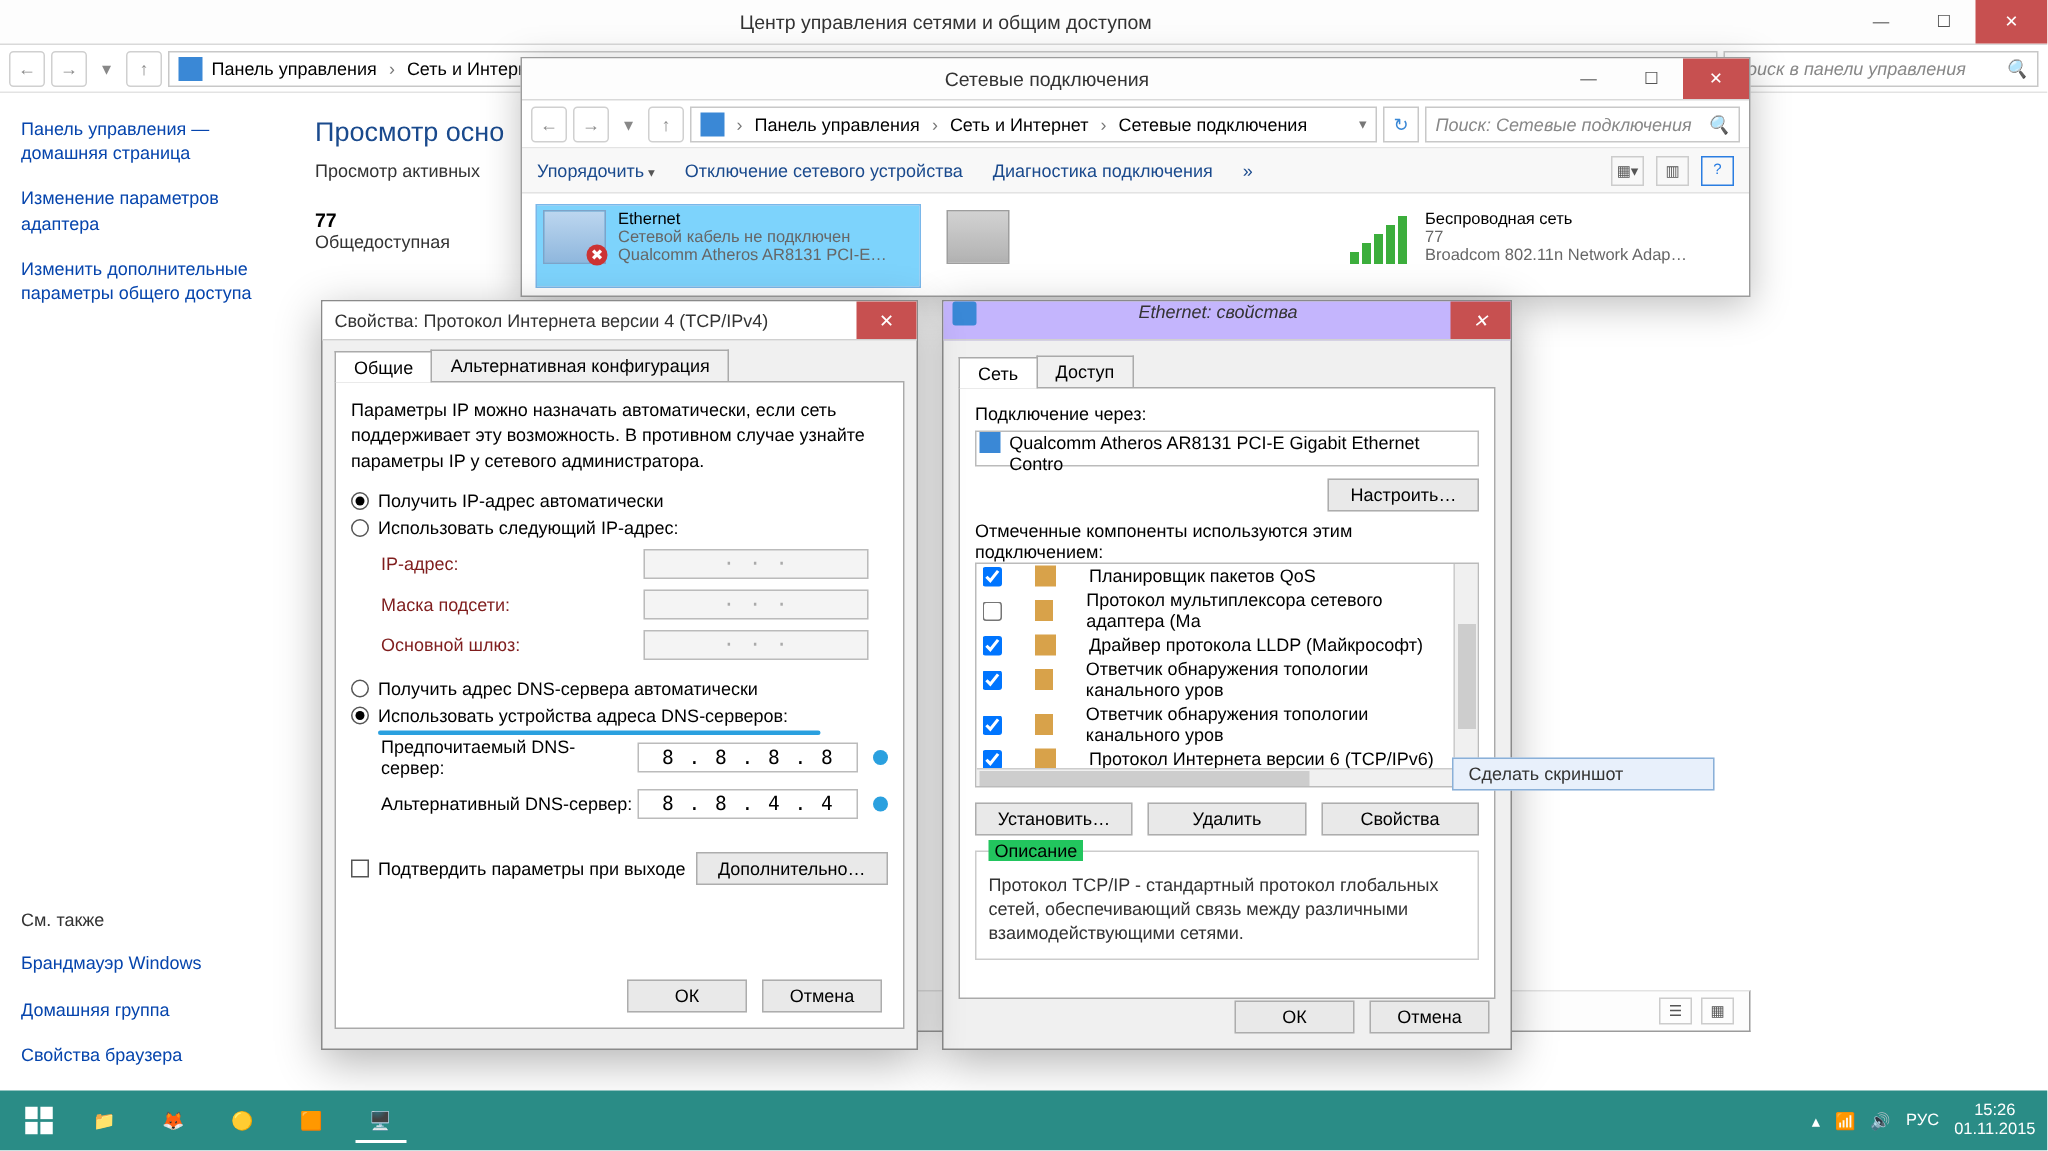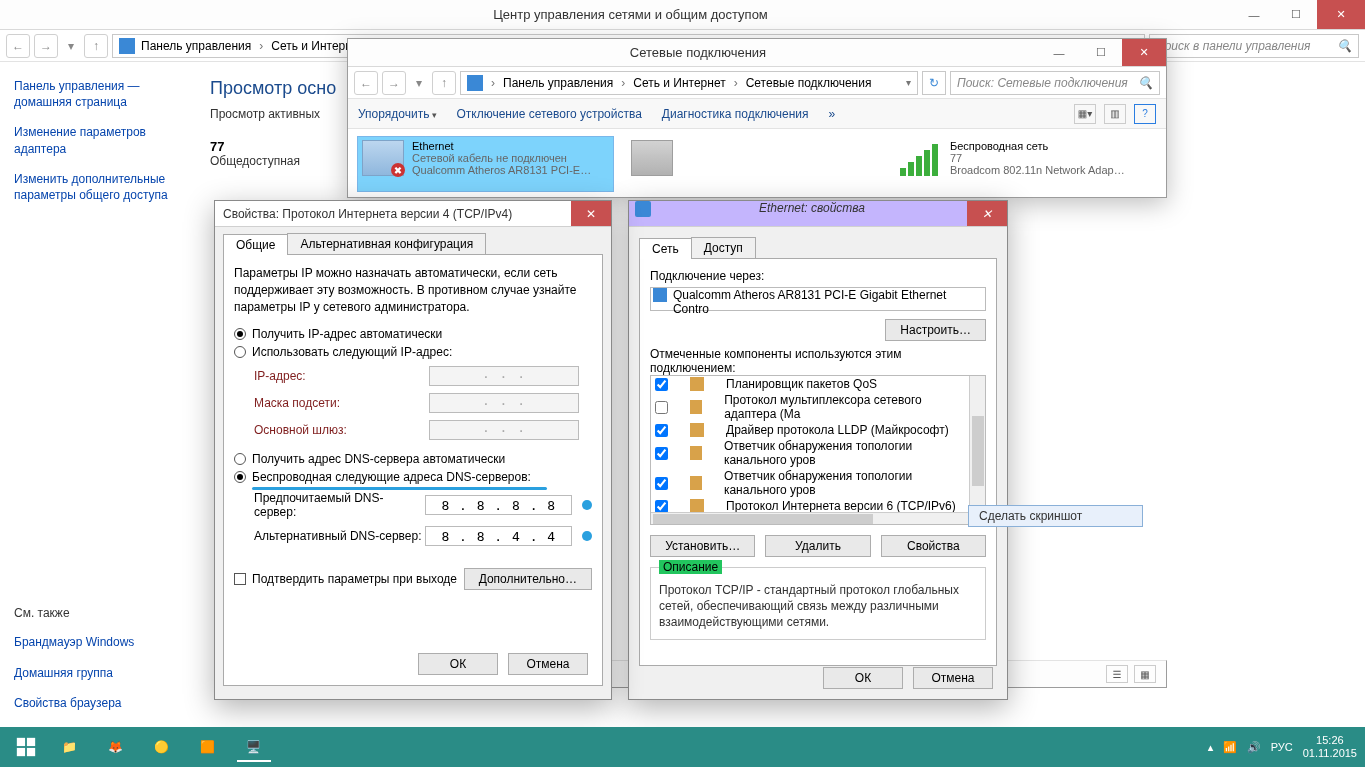--- a/index.html
+++ b/index.html
@@ -405,21 +405,21 @@
         <span class="ip-input dis">· · ·</span>
         </div>
     </div>
 
     <div class="radio-row">
       <span class="radio"></span>
       <span>Получить адрес DNS-сервера автоматически</span>
     </div>
     <div class="radio-row" style="position:relative">
       <span class="radio checked"></span>
-      <span>Беспроводная следующие адреса DNS-серверов:</span>
+      <span>Использовать устройства адреса DNS-серверов:</span>
       <span class="dns-under" style="left:18px;width:295px;top:17px"></span>
     </div>
     <div class="field-grid">
       <div class="fr">
           <span class="fl on">Предпочитаемый DNS-сервер:</span>
         <span class="ip-input">8 . 8 . 8 . 8</span>
         <span class="dot-ok"></span>
         </div>
       <div class="fr">
           <span class="fl on">Альтернативный DNS-сервер:</span>

